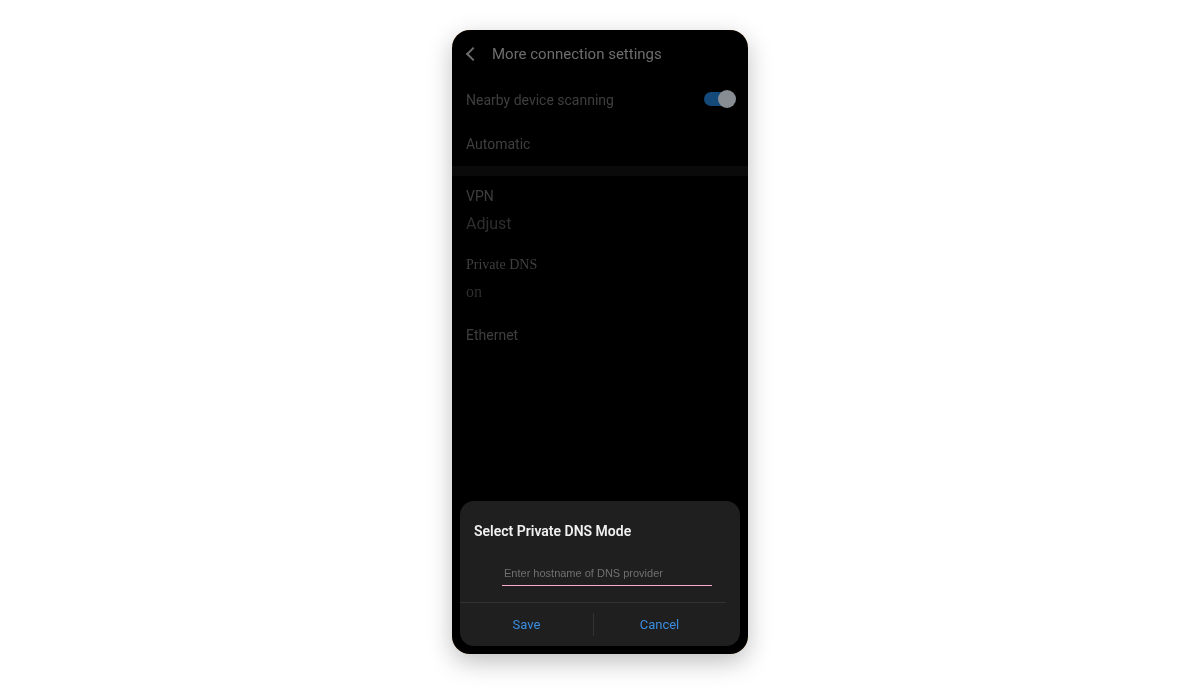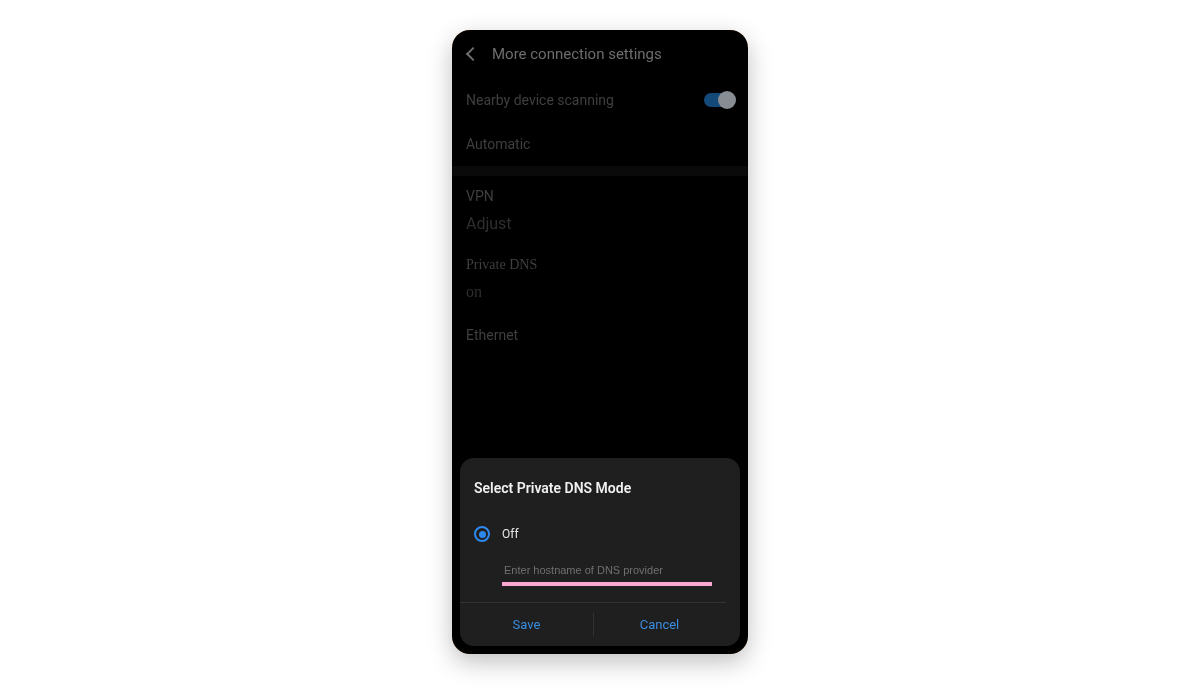--- a/index.html
+++ b/index.html
@@ -43,21 +43,21 @@
     transform: rotate(45deg);
     margin-right: 14px;
     margin-left: 2px;
   }
   .header-title {
     font-size: 15px;
     color: #6d6d6d;
   }
   .row {
     display: flex;
-    align-items: center;
+    align-items: flex-start;
     justify-content: space-between;
     padding: 14px 0;
   }
   .row .label {
     font-size: 14px;
     color: #3f3f3f;
   }
   .row .sub {
     font-size: 16px;
     color: #2e2e2e;
@@ -132,21 +132,21 @@
   .radio-label {
     font-size: 12px;
     color: #e7e7e7;
   }
   .hostname-input {
     margin-left: 28px;
     margin-top: 4px;
     margin-bottom: 8px;
     padding: 6px 2px;
     border: none;
-    border-bottom: 4px solid #f9a8d4;
+    border-bottom: 1px solid #f9a8d4;
     background: transparent;
     color: #e7e7e7;
     font-size: 11px;
     width: calc(100% - 28px);
     outline: none;
   }
   .hostname-input::placeholder {
     color: #707070;
   }
   .dialog-actions {
@@ -206,24 +206,20 @@
     </div>
 
     <div class="row">
       <span class="label">Ethernet</span>
     </div>
   </div>
 
   <div class="dialog">
     <div class="dialog-title">Select Private DNS Mode</div>
 
-    <div class="radio-row">
-      <span class="radio selected"></span>
-      <span class="radio-label">Off</span>
-    </div>
 
 
 
     <input class="hostname-input" placeholder="Enter hostname of DNS provider" style="">
 
     <div class="dialog-actions">
       <div class="dialog-btn">Save</div>
       <div class="dialog-btn">Cancel</div>
     </div>
   </div>

